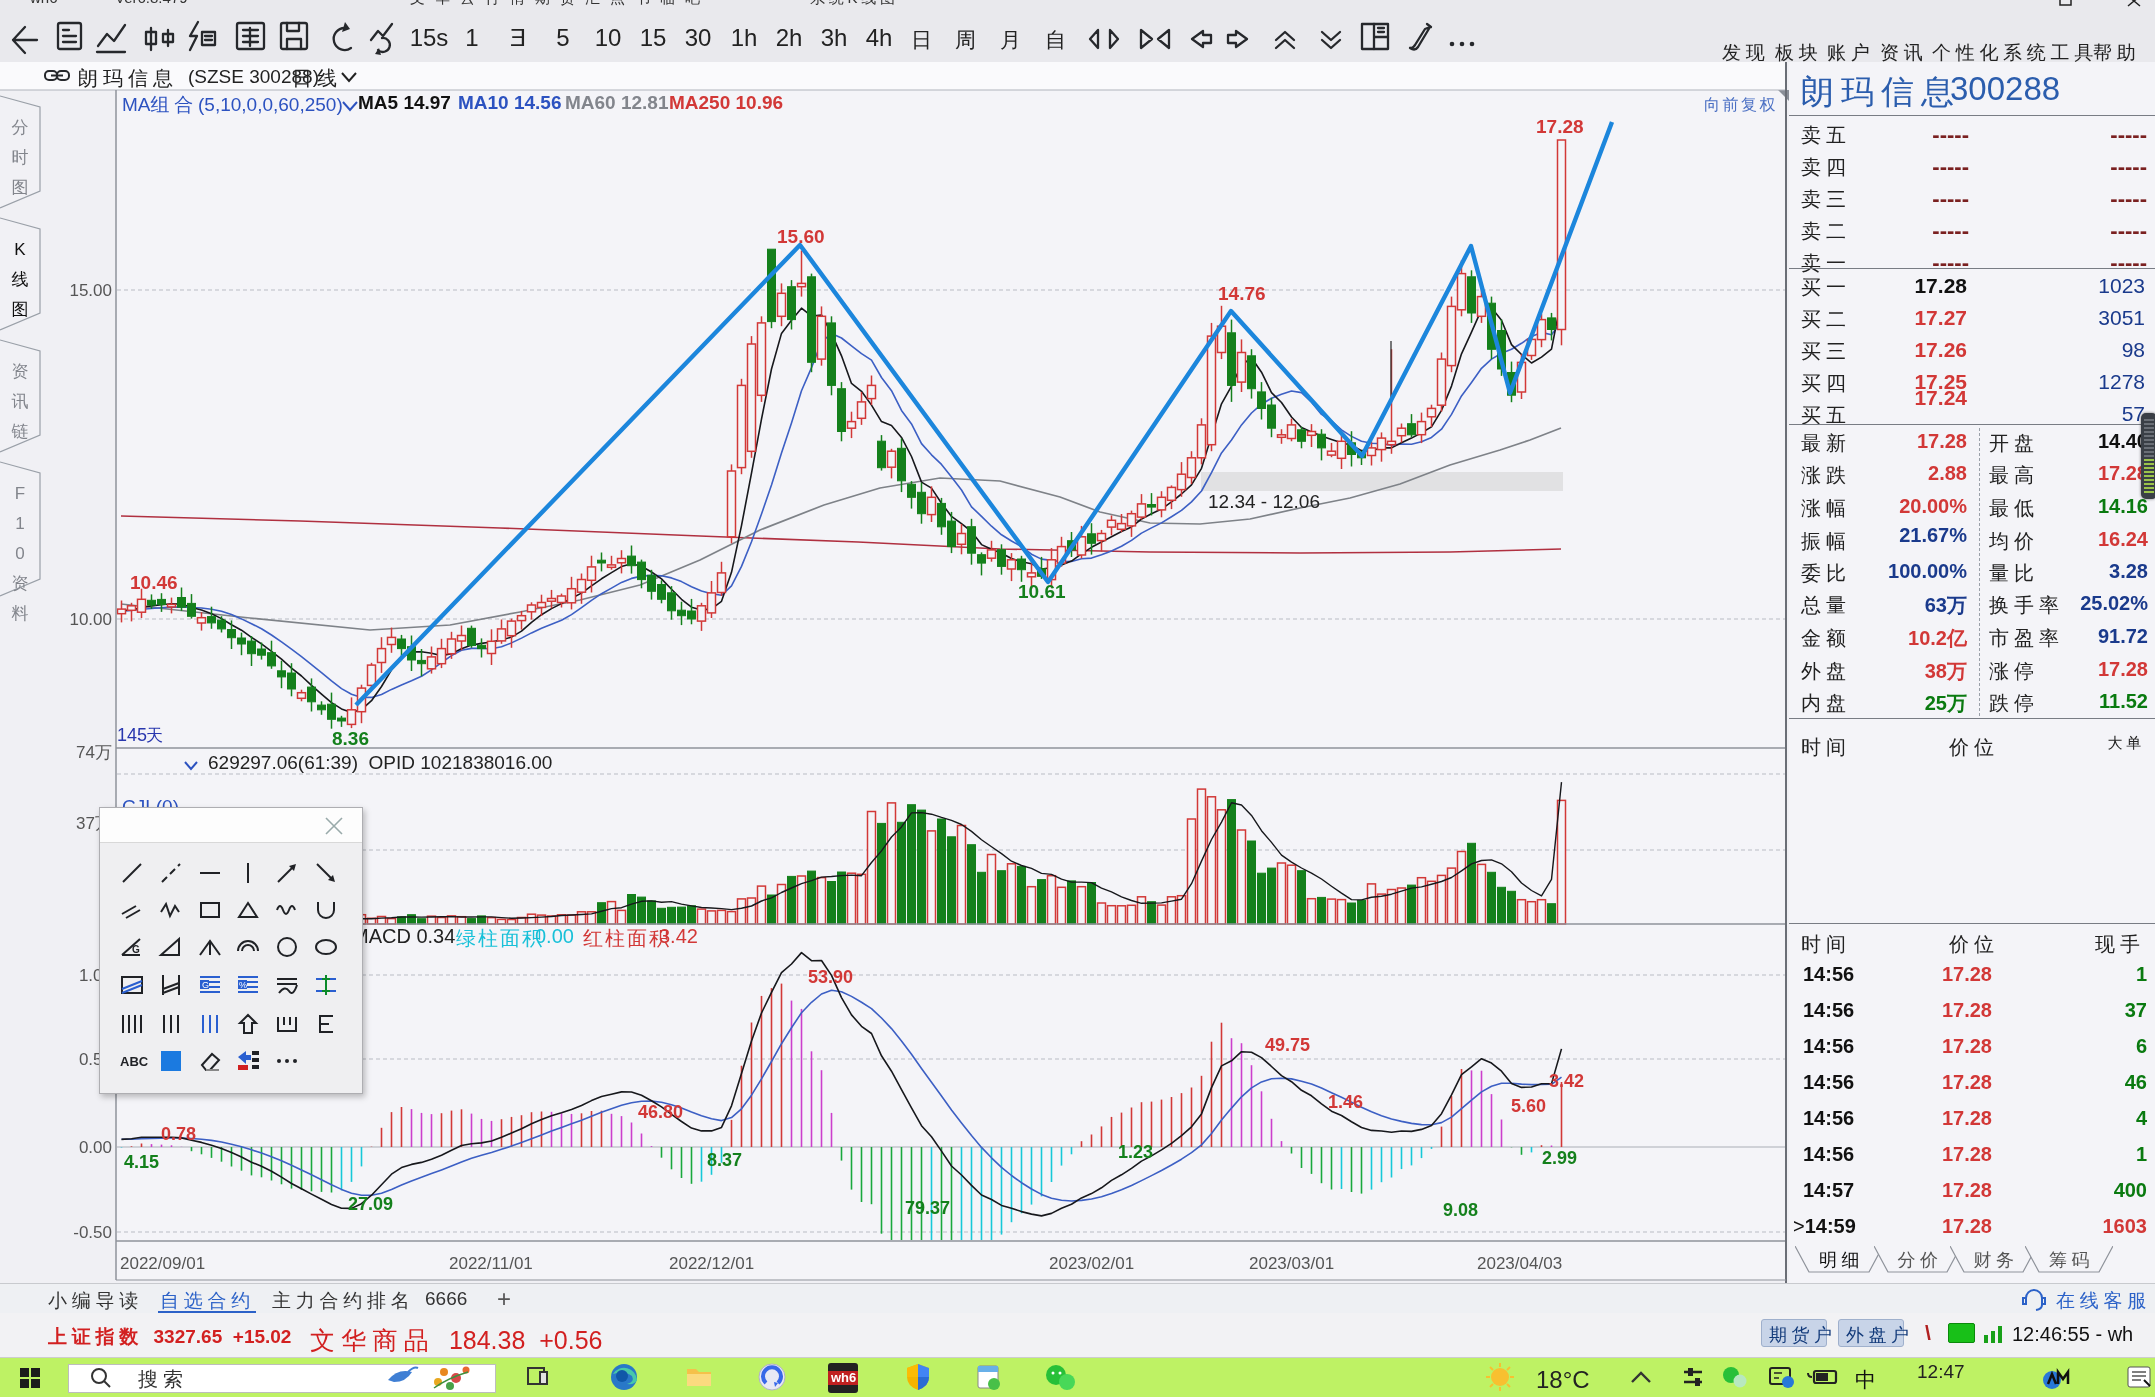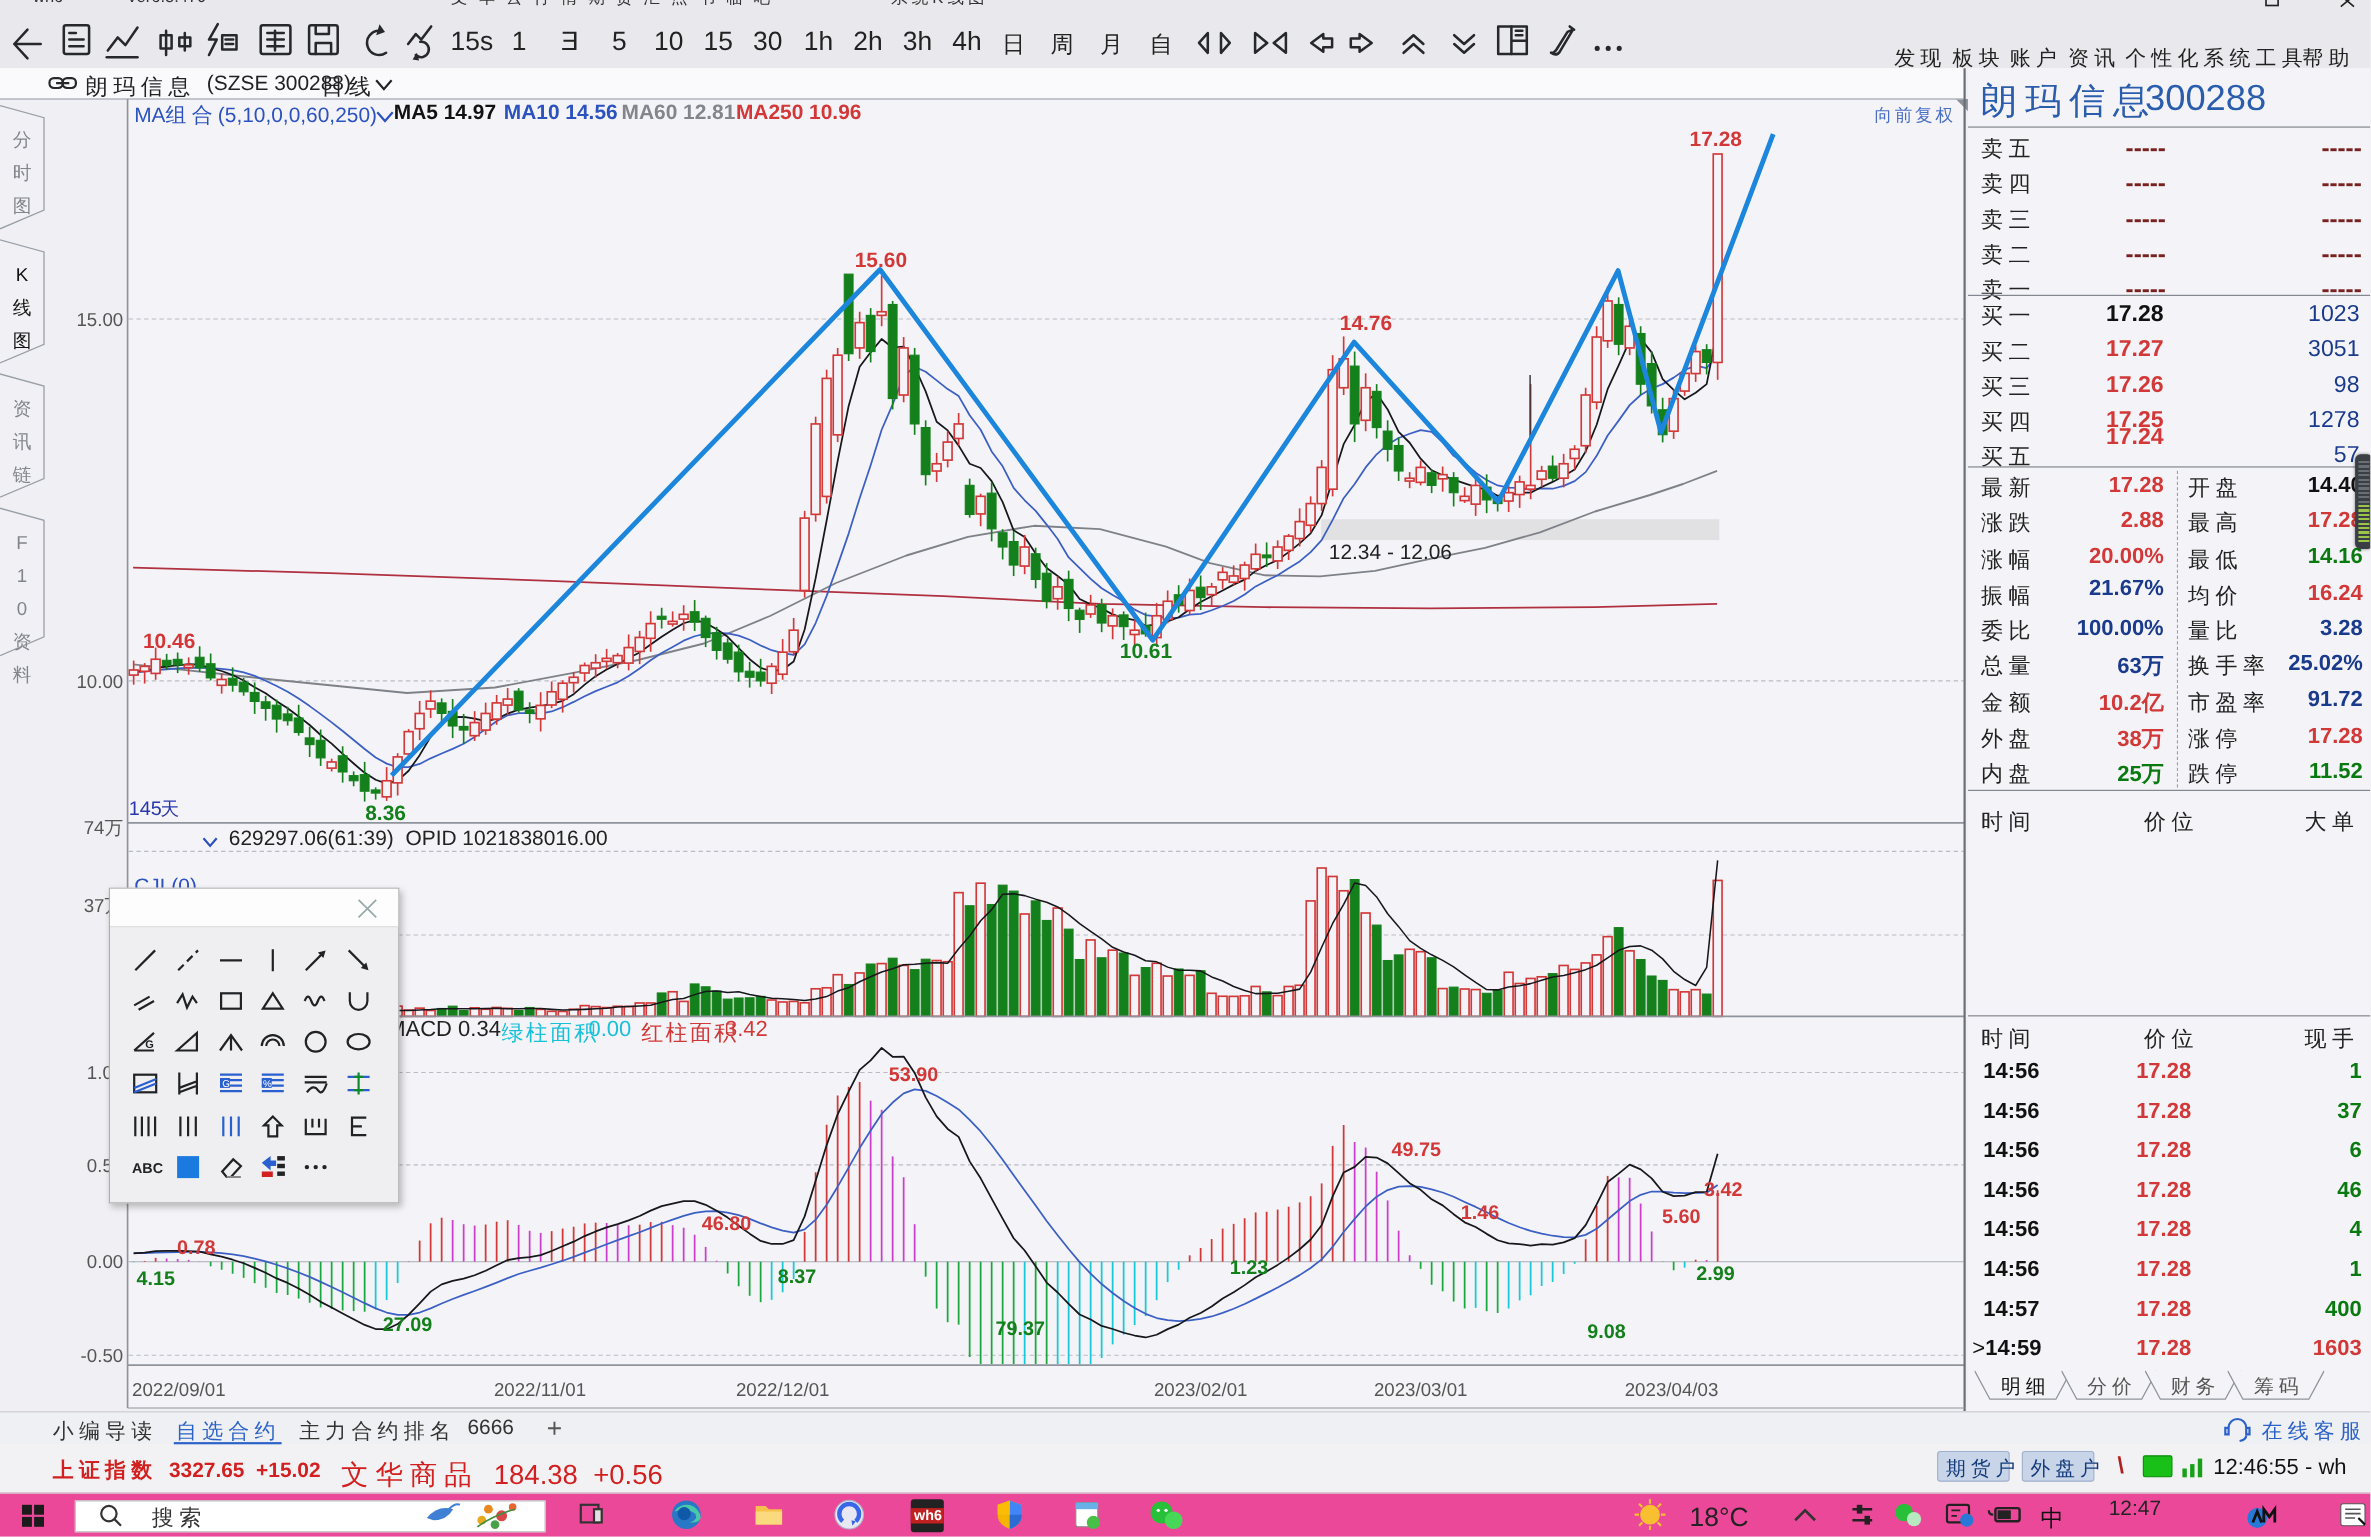--- a/index.html
+++ b/index.html
@@ -989,21 +989,21 @@
     <div style="position:absolute;left:200px;top:596px;color:#222;font-size:20px;font-weight:normal;white-space:nowrap"><span class="c">涨停</span></div>
     <div style="position:absolute;right:7px;top:596px;color:#d23837;font-size:20px;font-weight:bold;white-space:nowrap">17.28</div>
     <div style="position:absolute;left:12px;top:628px;color:#222;font-size:20px;font-weight:normal;white-space:nowrap"><span class="c">内盘</span></div>
     <div style="position:absolute;right:188px;top:628px;color:#0a7a10;font-size:20px;font-weight:bold;white-space:nowrap">25万</div>
     <div style="position:absolute;left:200px;top:628px;color:#222;font-size:20px;font-weight:normal;white-space:nowrap"><span class="c">跌停</span></div>
     <div style="position:absolute;right:7px;top:628px;color:#0a7a10;font-size:20px;font-weight:bold;white-space:nowrap">11.52</div>
     <div style="position:absolute;left:190px;top:366px;height:288px;border-left:1px dashed #9aa0a8"></div>
     <div style="position:absolute;left:0px;top:656px;width:366px;border-top:1.2px solid #787c84"></div>
     <div style="position:absolute;left:12px;top:672px;color:#222;font-size:20px;font-weight:normal;white-space:nowrap"><span class="c">时间</span></div>
     <div style="position:absolute;left:160px;top:672px;color:#222;font-size:20px;font-weight:normal;white-space:nowrap"><span class="c">价位</span></div>
-    <div style="position:absolute;right:10px;top:672px;color:#222;font-size:20px;font-weight:normal;white-space:nowrap"><span class="c">大单</span></div>
+    <div style="position:absolute;right:10px;top:672px;color:#222;font-size:15px;font-weight:normal;white-space:nowrap"><span class="c">大单</span></div>
     <div style="position:absolute;left:0px;top:861px;width:366px;border-top:1.2px solid #787c84"></div>
     <div style="position:absolute;left:12px;top:869px;color:#222;font-size:20px;font-weight:normal;white-space:nowrap"><span class="c">时间</span></div>
     <div style="position:absolute;left:160px;top:869px;color:#222;font-size:20px;font-weight:normal;white-space:nowrap"><span class="c">价位</span></div>
     <div style="position:absolute;right:10px;top:869px;color:#222;font-size:20px;font-weight:normal;white-space:nowrap"><span class="c">现手</span></div>
     <div style="position:absolute;left:14px;top:901px;color:#111;font-size:20px;font-weight:normal;white-space:nowrap"><b>14:56</b></div>
     <div style="position:absolute;right:163px;top:901px;color:#d23837;font-size:20px;font-weight:bold;white-space:nowrap">17.28</div>
     <div style="position:absolute;right:8px;top:901px;color:#0a7a10;font-size:20px;font-weight:bold;white-space:nowrap">1</div>
     <div style="position:absolute;left:14px;top:937px;color:#111;font-size:20px;font-weight:normal;white-space:nowrap"><b>14:56</b></div>
     <div style="position:absolute;right:163px;top:937px;color:#d23837;font-size:20px;font-weight:bold;white-space:nowrap">17.28</div>
     <div style="position:absolute;right:8px;top:937px;color:#0a7a10;font-size:20px;font-weight:bold;white-space:nowrap">37</div>
@@ -1196,21 +1196,21 @@
     <div style="position:absolute;left:1846px;top:10px;color:#123a7a;font-size:18px;font-weight:normal;white-space:nowrap;"><span class="c">外盘户</span></div>
     <div style="position:absolute;left:1925px;top:8px;color:#b02020;font-size:21px;font-weight:bold;white-space:nowrap;">\</div>
     <div style="position:absolute;left:1948px;top:10px;width:27px;height:20px;background:#18c018;border-radius:2px;border:1px solid #0a8a0a"></div>
     <svg width="30" height="30" style="position:absolute;left:1982px;top:8px">
       <rect x="2" y="14" width="4" height="8" fill="#18a018"></rect>
       <rect x="9" y="10" width="4" height="12" fill="#18a018"></rect>
       <rect x="16" y="5" width="4" height="17" fill="#18a018"></rect>
     </svg>
     <div style="position:absolute;left:2012px;top:10px;color:#111;font-size:20px;font-weight:normal;white-space:nowrap;">12:46:55 - wh</div>
   </div>
-<div style="position:absolute;left:0;top:1357px;width:2155px;height:40px;background:#ec4899;border-top:1px solid #cdcdcd">
+<div style="position:absolute;left:0;top:1357px;width:2155px;height:40px;background:#bef264;border-top:1px solid #cdcdcd">
     <svg width="60" height="40" style="position:absolute;left:14px;top:0">
       <g fill="#1b1b1b">
         <rect x="6" y="10" width="9" height="9"></rect>
         <rect x="17" y="10" width="9" height="9"></rect>
         <rect x="6" y="21" width="9" height="9"></rect>
         <rect x="17" y="21" width="9" height="9"></rect>
       </g>
     </svg>
     <div style="position:absolute;left:68px;top:6px;width:428px;height:29px;background:#fff;border:1px solid #bdbdbd"></div>
     <svg width="40" height="40" style="position:absolute;left:84px;top:0">

